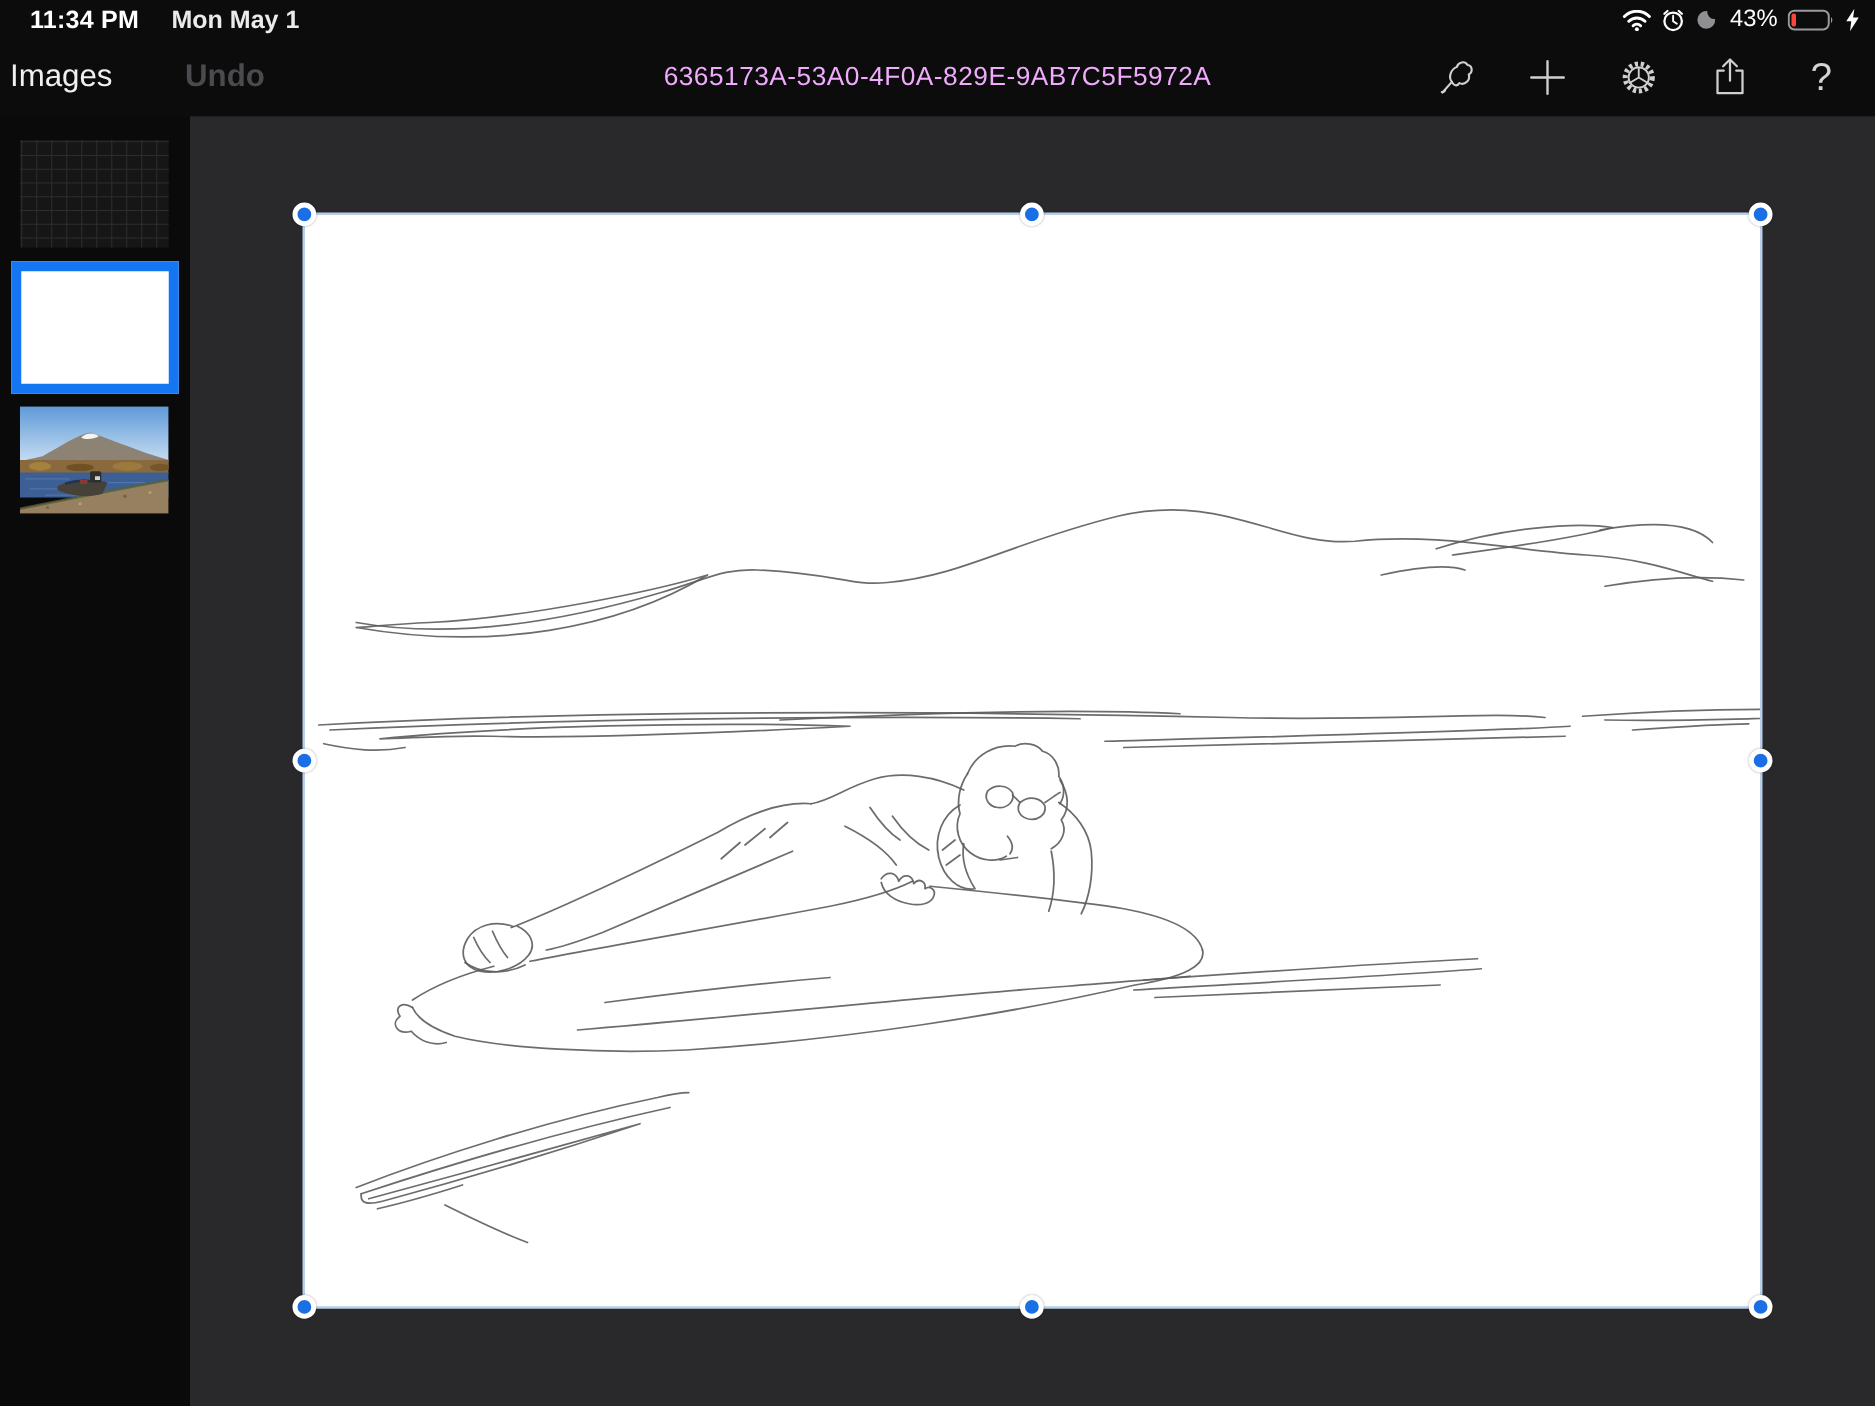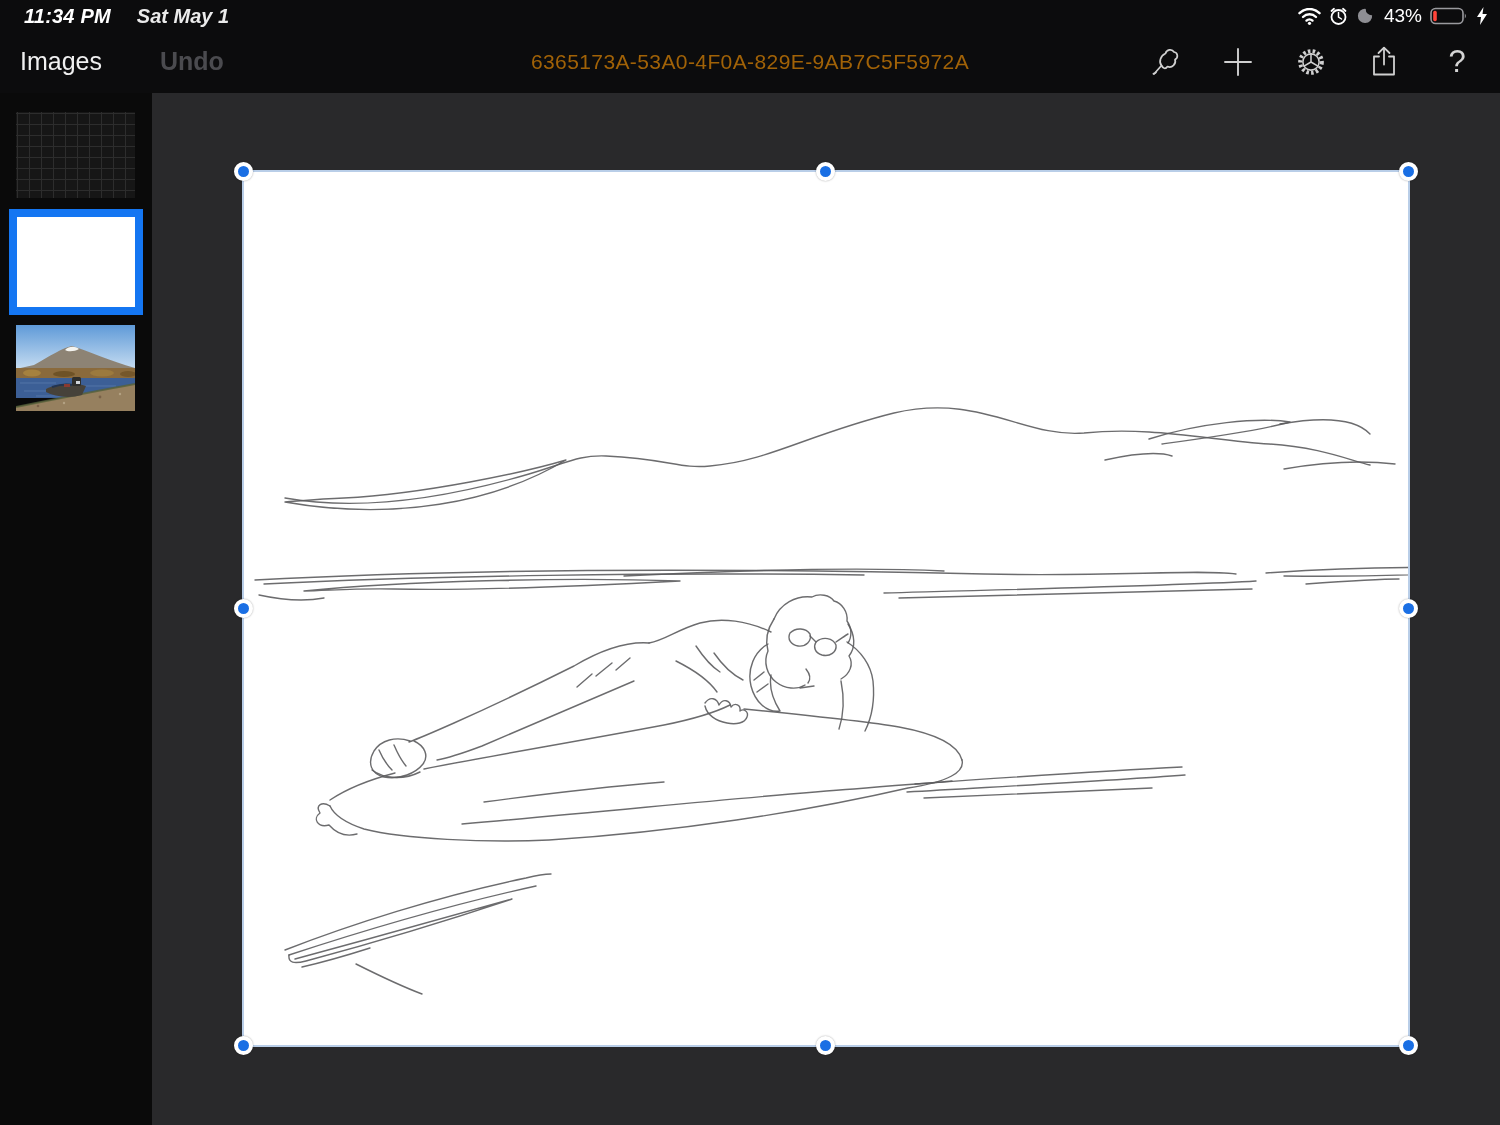--- a/index.html
+++ b/index.html
@@ -3,35 +3,35 @@
 <meta charset="utf-8">
 <style>
   * { margin:0; padding:0; box-sizing:border-box; }
   html,body { width:1500px; height:1125px; background:#000; overflow:hidden;
     font-family:"Liberation Sans","DejaVu Sans",sans-serif; }
   .app { position:relative; width:1500px; height:1125px; background:#0c0c0d; }
 
   
   .statusbar { height:30px; display:flex; justify-content:space-between;
     align-items:center; padding:2px 12px 0 24px; background:#0c0c0d; color:#fff; }
-  .sb-left { display:flex; align-items:baseline; gap:26px;font-style:italic; }
+  .sb-left { display:flex; align-items:baseline; gap:26px; }
   .sb-time { font-size:20px; font-weight:700; letter-spacing:.2px; }
   .sb-date { font-size:20px; font-weight:600; color:#ebebeb; }
   .sb-right { display:flex; align-items:center; gap:8px; }
   .sb-right svg { display:block; }
   .sb-batt-text { font-size:19px; font-weight:500; margin-left:2px; }
 
   
   .toolbar { position:relative; height:63px; background:#0c0c0d;
     display:flex; align-items:center; }
-  .tb-left { display:flex; align-items:center; gap:58px; padding-left:20px; }
+  .tb-left { display:flex; align-items:center; gap:58px; padding-left:8px; }
   .tb-images { font-size:25px; color:#f0f0f0; cursor:pointer; }
   .tb-undo { font-size:25px; color:#4b4b4f;font-weight:bold; }
   .tb-title { position:absolute; left:0; right:0; text-align:center;
-    font-size:21px; color:#a16207; letter-spacing:.4px; pointer-events:none; }
+    font-size:21px; color:#f0abfc; letter-spacing:.4px; pointer-events:none; }
   .tb-right { margin-left:auto; display:flex; align-items:center; gap:39px;
     padding-right:26px; }
   .tb-icon { width:34px; height:34px; display:flex; align-items:center;
     justify-content:center; cursor:pointer; }
   .tb-icon svg { display:block; }
   .tb-help { font-size:31px; color:#d4d4d4; font-weight:400; line-height:1; }
 
   
   .content { display:flex; height:1032px; }
   .sidebar { position:relative; width:152px; background:#0a0a0a; flex:none; }
@@ -68,21 +68,21 @@
   .h-br { right:-10px; bottom:-10px; }
 </style>
 </head>
 <body>
 
 <div class="app">
 
   <div class="statusbar">
     <div class="sb-left">
       <span class="sb-time">11:34 PM</span>
-      <span class="sb-date">Sat May 1</span>
+      <span class="sb-date">Mon May 1</span>
     </div>
     <div class="sb-right">
       <span>
         <svg width="23" height="17" viewBox="0 0 23 17">
           <path d="M1.5,5.2 C7,-0.4 16,-0.4 21.5,5.2" fill="none" stroke="#fff" stroke-width="2.4" stroke-linecap="round"></path>
           <path d="M5,9 C8.6,5.4 14.4,5.4 18,9" fill="none" stroke="#fff" stroke-width="2.4" stroke-linecap="round"></path>
           <path d="M8.5,12.6 C10.2,11 12.8,11 14.5,12.6" fill="none" stroke="#fff" stroke-width="2.4" stroke-linecap="round"></path>
           <circle cx="11.5" cy="15.3" r="1.6" fill="#fff"></circle>
         </svg>
       </span>

